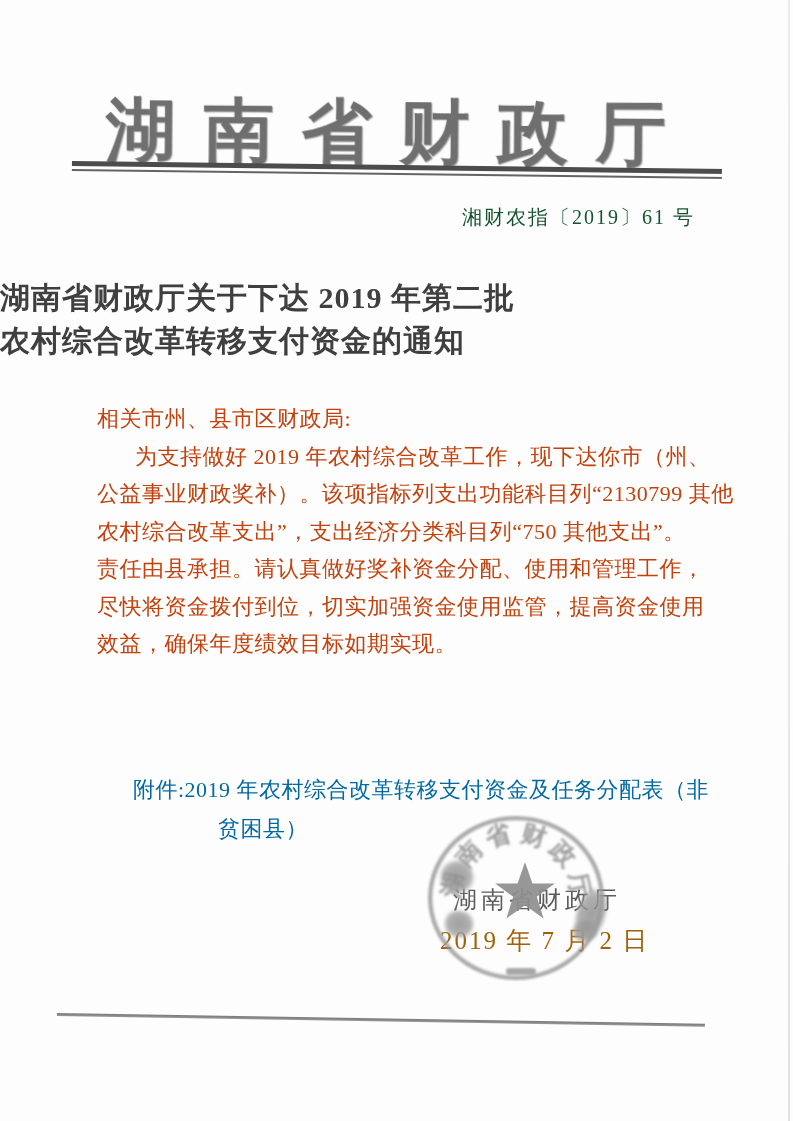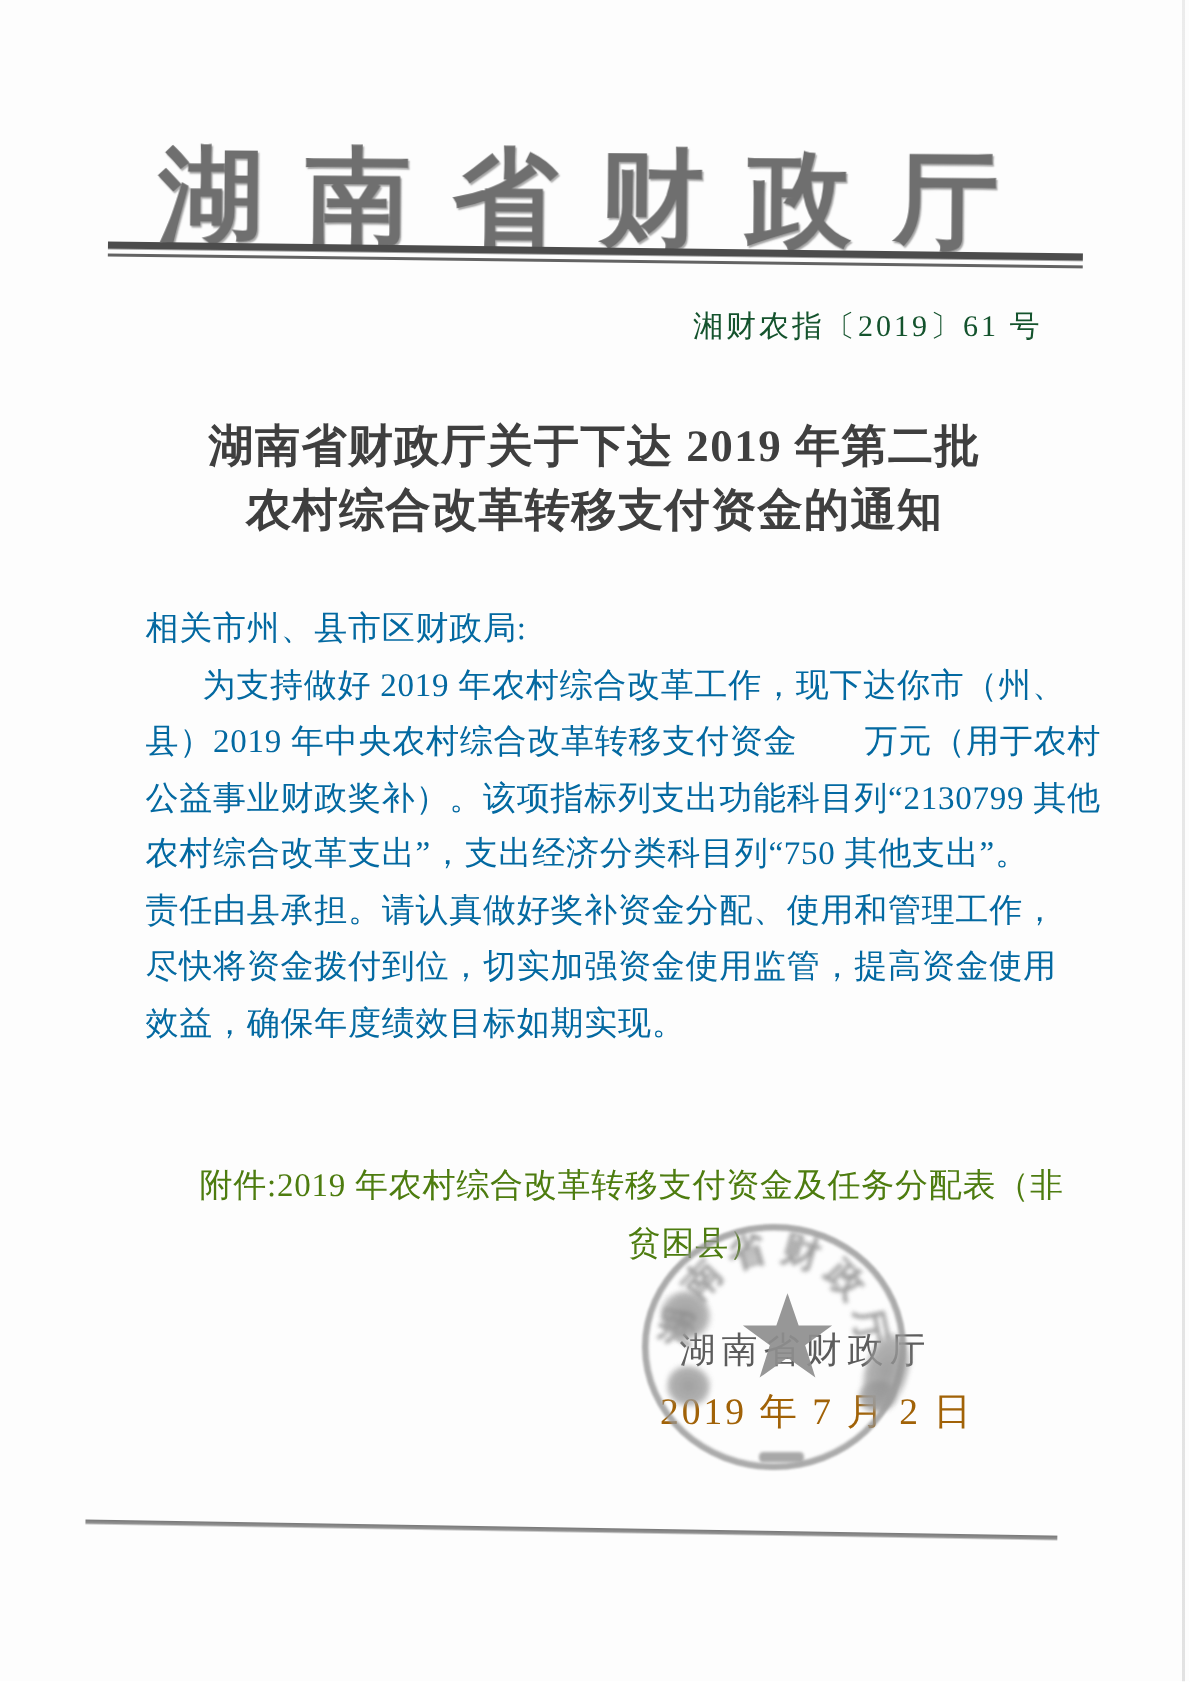--- a/index.html
+++ b/index.html
@@ -30,40 +30,39 @@
   
   .doc-number {
     position:absolute; left:462px; top:204px;
     font-size:20px; letter-spacing:2px; color:#14532d; white-space:nowrap;
     filter:blur(0.2px);
   }
 
   
   .doc-title {
     position:absolute; left:0; top:276px; width:100%;
-    text-align:center; font-size:30px; font-weight:700;
+    text-align:left; font-size:30px; font-weight:700;
     line-height:43px; letter-spacing:1px; color:#3f3f3f;
     filter:blur(0.2px);
   }
 
   
   .body-text {
     position:absolute; left:97px; top:400px; width:618px;
-    font-size:22px; line-height:37.5px; color:#0369a1;
+    font-size:22px; line-height:37.5px; color:#c2410c;
     letter-spacing:0.5px; filter:blur(0.15px);
   }
   .body-text p { margin:0; white-space:nowrap; }
   .body-text p.indent { text-indent:38px; }
 
   
   .attachment {
     position:absolute; left:133px; top:770px;
-    font-size:22px; line-height:39px; color:#4d7c0f; letter-spacing:0.5px;
+    font-size:22px; line-height:39px; color:#0369a1; letter-spacing:0.5px;
     filter:blur(0.15px);
-    text-align:center;
   }
   .attachment p { white-space:nowrap; }
   .attachment .att2 { margin-left:85px; }
 
   
   .signer {
     position:absolute; left:453px; top:884px; z-index:2;
     font-size:24px; letter-spacing:4px; color:#5c5c5c; white-space:nowrap;
     filter:blur(0.4px);
   }
@@ -137,21 +136,20 @@
   <div class="doc-number">湘财农指〔2019〕61 号</div>
 
   <div class="doc-title">
     <div>湖南省财政厅关于下达 2019 年第二批</div>
     <div>农村综合改革转移支付资金的通知</div>
   </div>
 
   <div class="body-text">
     <p>相关市州、县市区财政局:</p>
     <p class="indent">为支持做好 2019 年农村综合改革工作，现下达你市（州、</p>
-    <p>县）2019 年中央农村综合改革转移支付资金　　万元（用于农村</p>
     <p>公益事业财政奖补）。该项指标列支出功能科目列“2130799 其他</p>
     <p>农村综合改革支出”，支出经济分类科目列“750 其他支出”。</p>
     <p>责任由县承担。请认真做好奖补资金分配、使用和管理工作，</p>
     <p>尽快将资金拨付到位，切实加强资金使用监管，提高资金使用</p>
     <p>效益，确保年度绩效目标如期实现。</p>
   </div>
 
   <div class="attachment">
     <p>附件:2019 年农村综合改革转移支付资金及任务分配表（非</p>
     <p class="att2">贫困县）</p>

